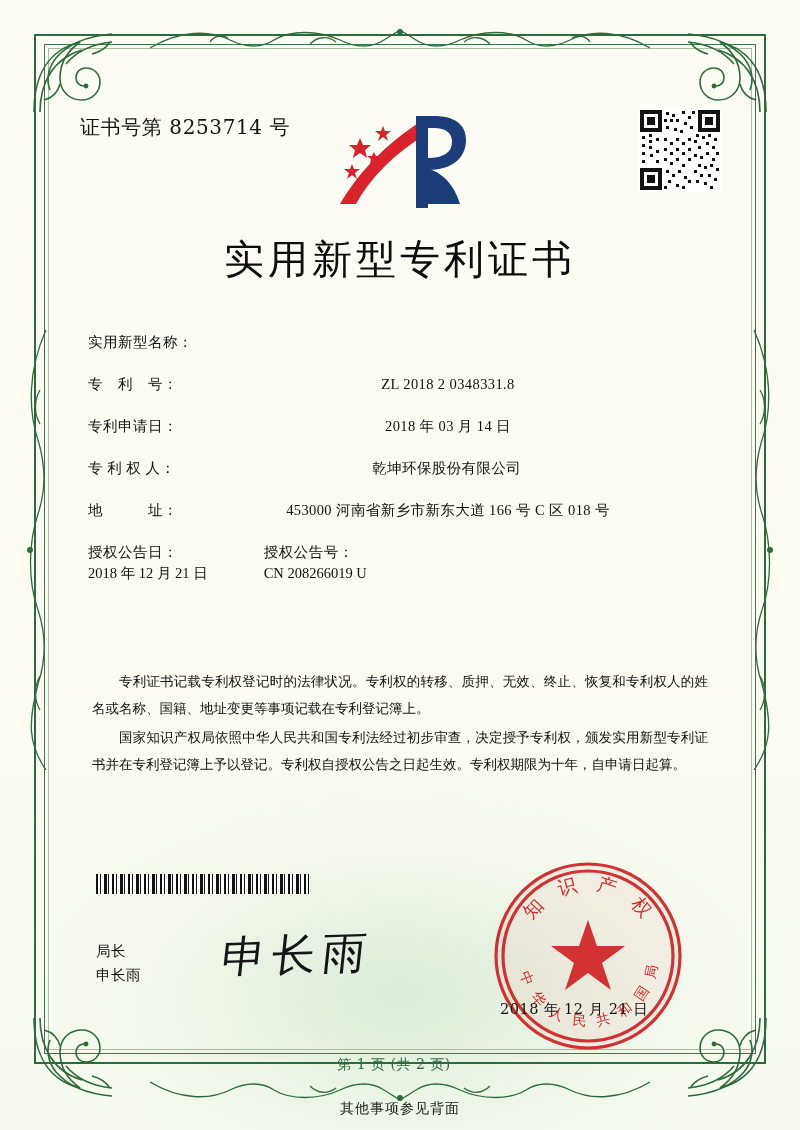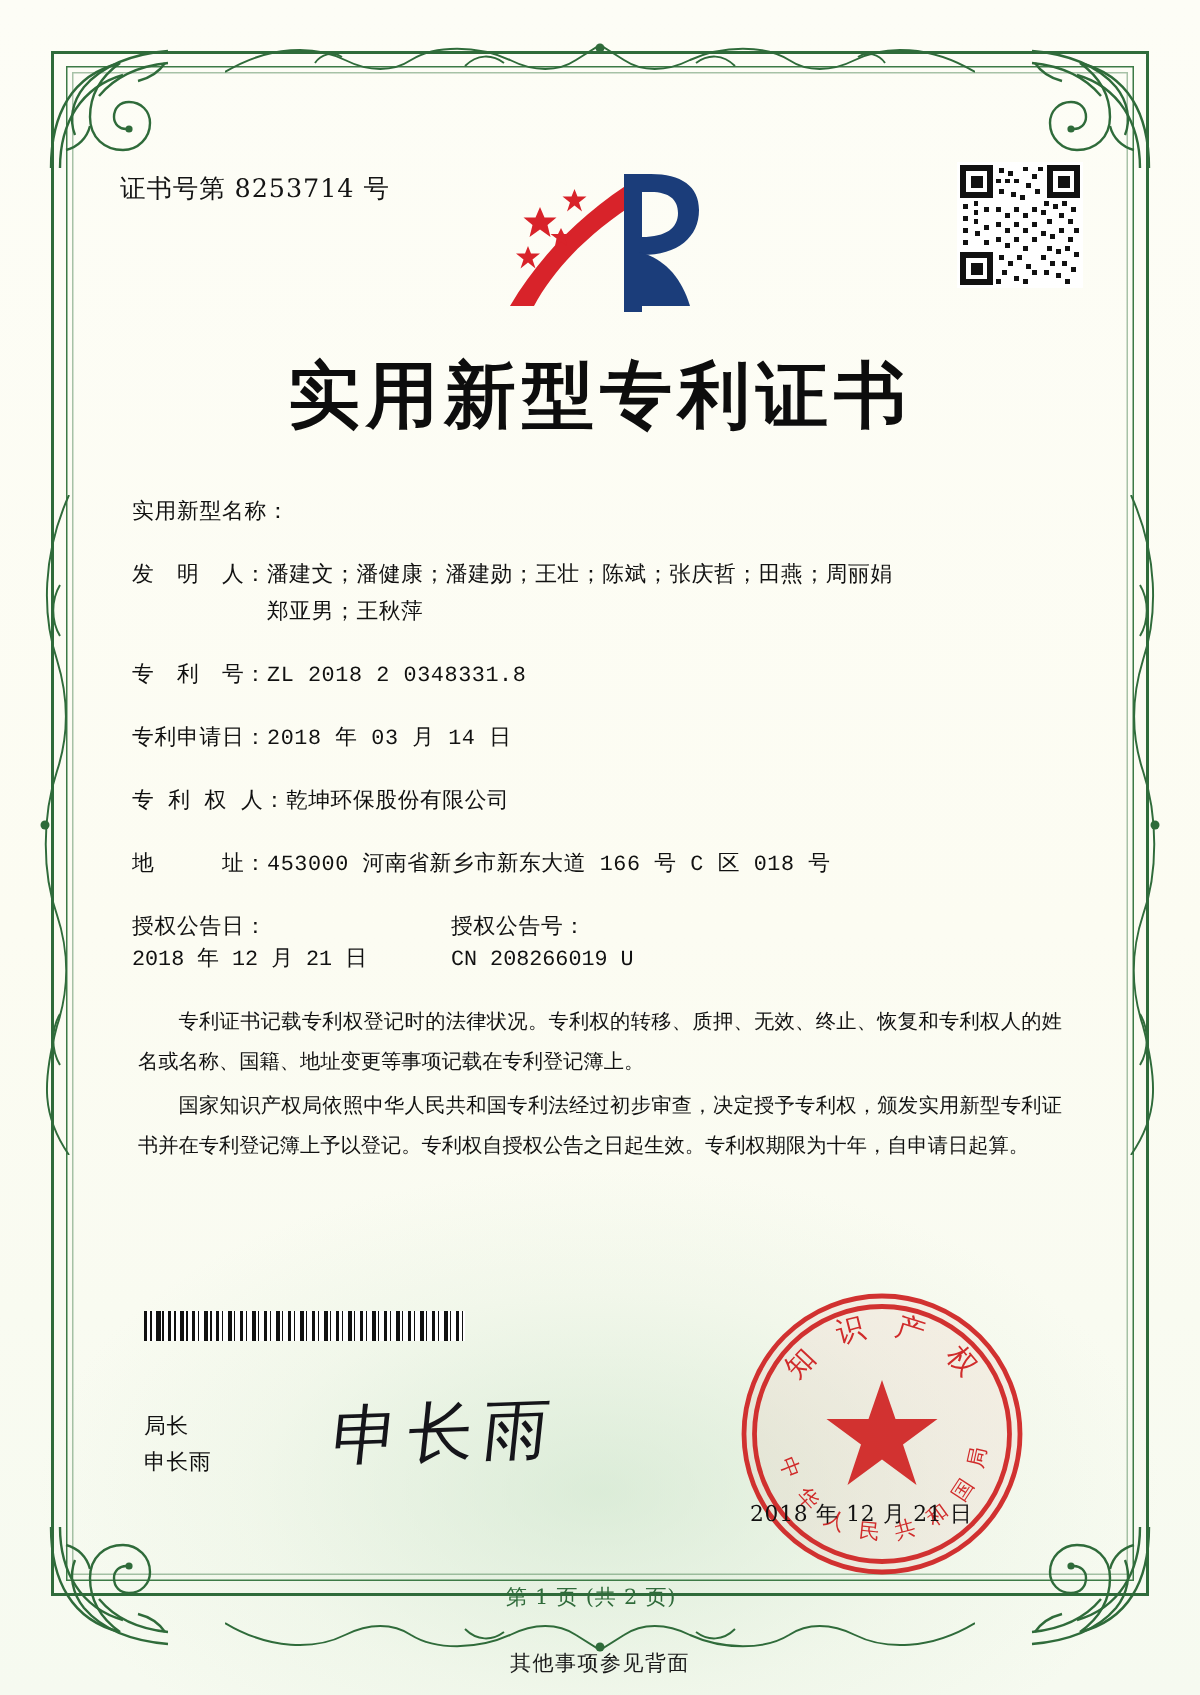--- a/index.html
+++ b/index.html
@@ -77,21 +77,21 @@
   }
   .edge-left { left: 24px; }
   .edge-right { right: 24px; transform: scaleX(-1); }
   .edge-top svg, .edge-bottom svg { width: 500px; height: 30px; display:block; }
   .edge-left svg, .edge-right svg { width: 30px; height: 440px; display:block; }
 
   
   .cert-no {
     position: absolute;
     left: 80px; top: 114px;
-    font-size: 17px;
+    font-size: 20px;
     color: #141414;
     letter-spacing: 0.6px;
     font-family: "DejaVu Serif", "Liberation Serif", serif;
   }
 
   .logo {
     position: absolute;
     left: 330px; top: 108px;
     width: 138px; height: 110px;
   }
@@ -102,34 +102,35 @@
     right: 78px; top: 108px;
     width: 84px; height: 84px;
   }
   .qr svg { display:block; }
 
   .title {
     position: absolute;
     left: 0; right: 0;
     top: 232px;
     text-align: center;
-    font-size: 48px;
-    font-weight: bold;
+    font-size: 40px;
+    font-weight: normal;
     letter-spacing: 4px;
     color: #0d0d0d;
     font-family: "DejaVu Serif", "Liberation Serif", serif;
   }
 
   
   .fields {
     position: absolute;
     left: 88px; top: 332px;
     width: 630px;
-    font-family: Liberation Mono, monospace;
+    font-family: Liberation Serif, serif;
     color: #111;
+    text-align: center;
   }
   .row {
     display: flex;
     align-items: baseline;
     margin-bottom: 21px;
     font-size: 14.5px;
     line-height: 1.45;
   }
   .row .lbl {
     flex: 0 0 auto;
@@ -443,27 +444,20 @@
   </div>
 
   <div class="title">实用新型专利证书</div>
 
   <div class="fields">
 
     <div class="row">
       <span class="lbl">实用新型名称：</span>
     </div>
 
-    <div class="row">
-      <span class="lbl">发　明　人：</span>
-      <span class="val">
-        <span>潘建文；潘健康；潘建勋；王壮；陈斌；张庆哲；田燕；周丽娟</span>
-        <span class="line2">郑亚男；王秋萍</span>
-      </span>
-    </div>
 
     <div class="row">
       <span class="lbl">专　利　号：</span>
       <span class="val">ZL 2018 2 0348331.8</span>
     </div>
 
     <div class="row">
       <span class="lbl">专利申请日：</span>
       <span class="val">2018 年 03 月 14 日</span>
     </div>

